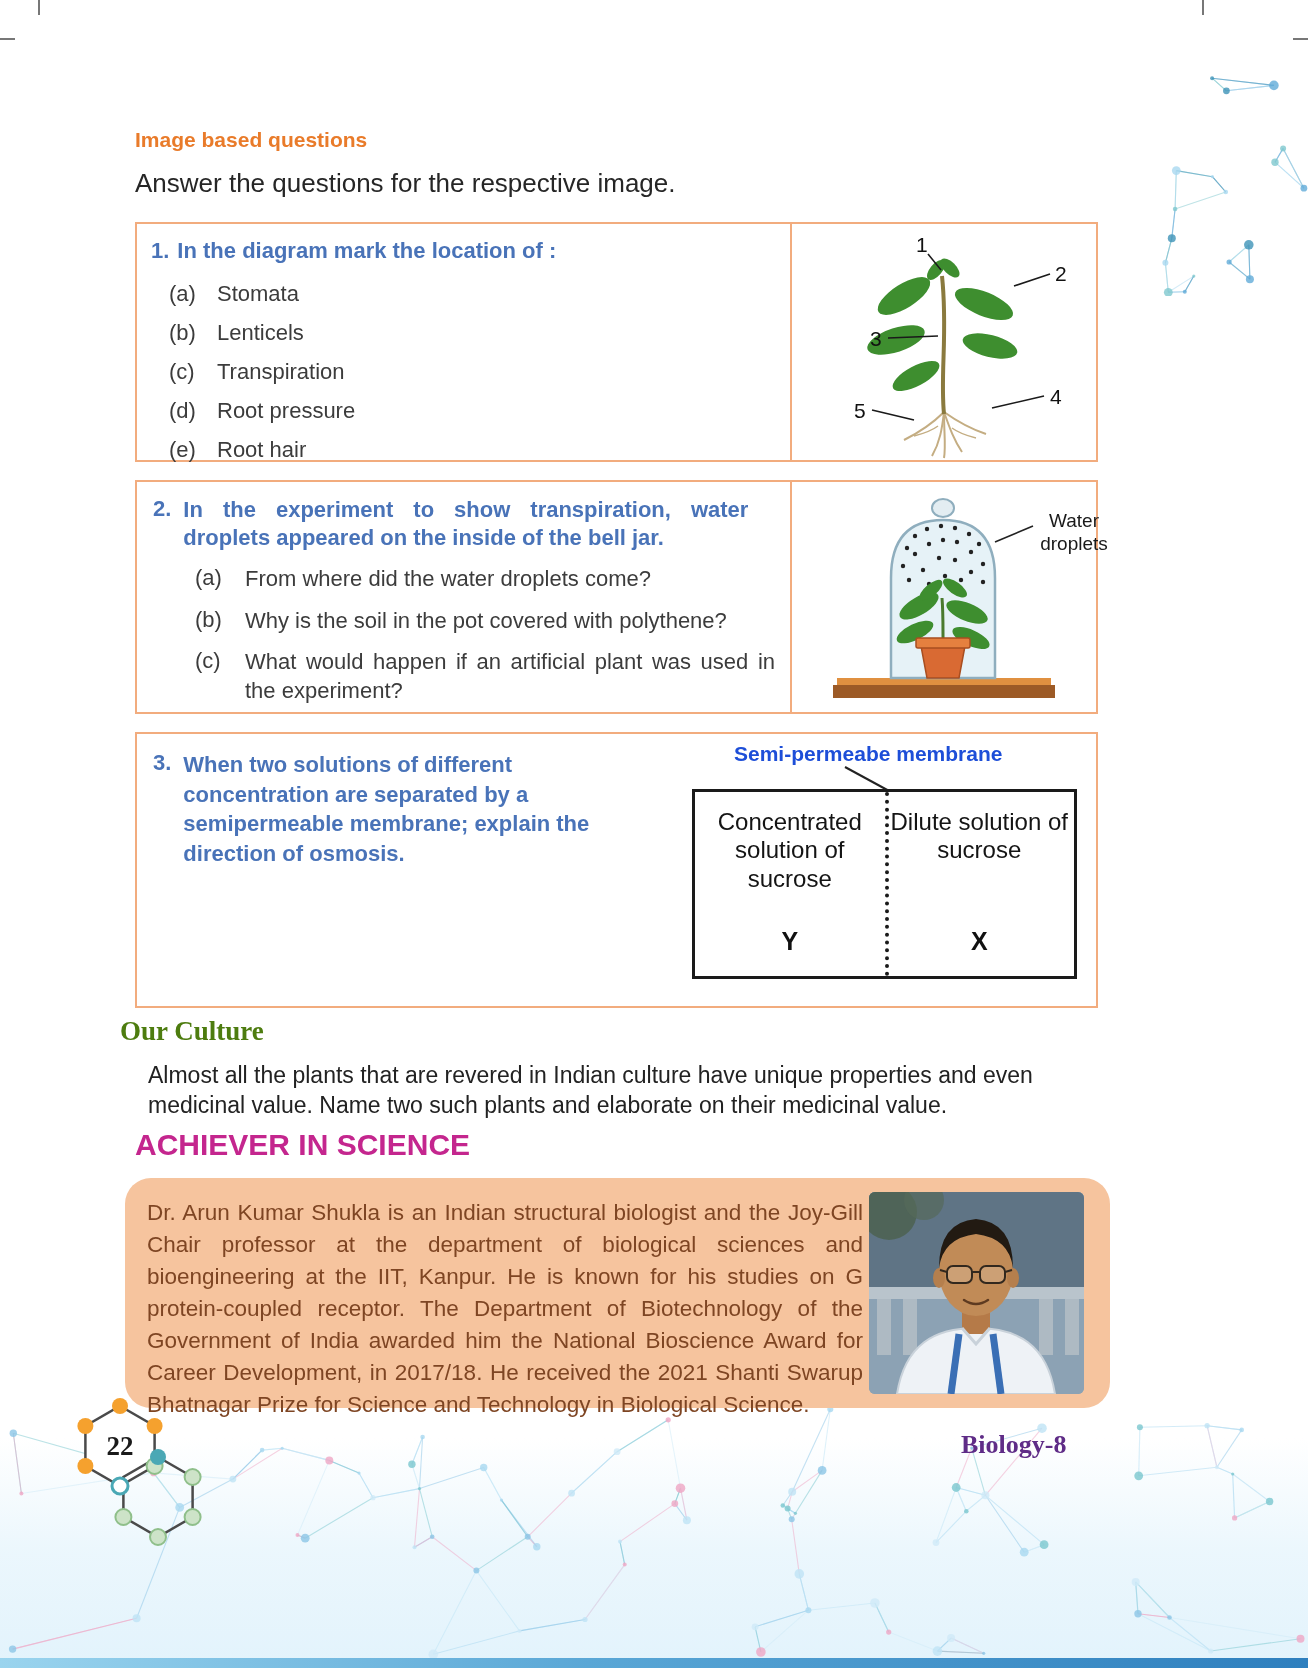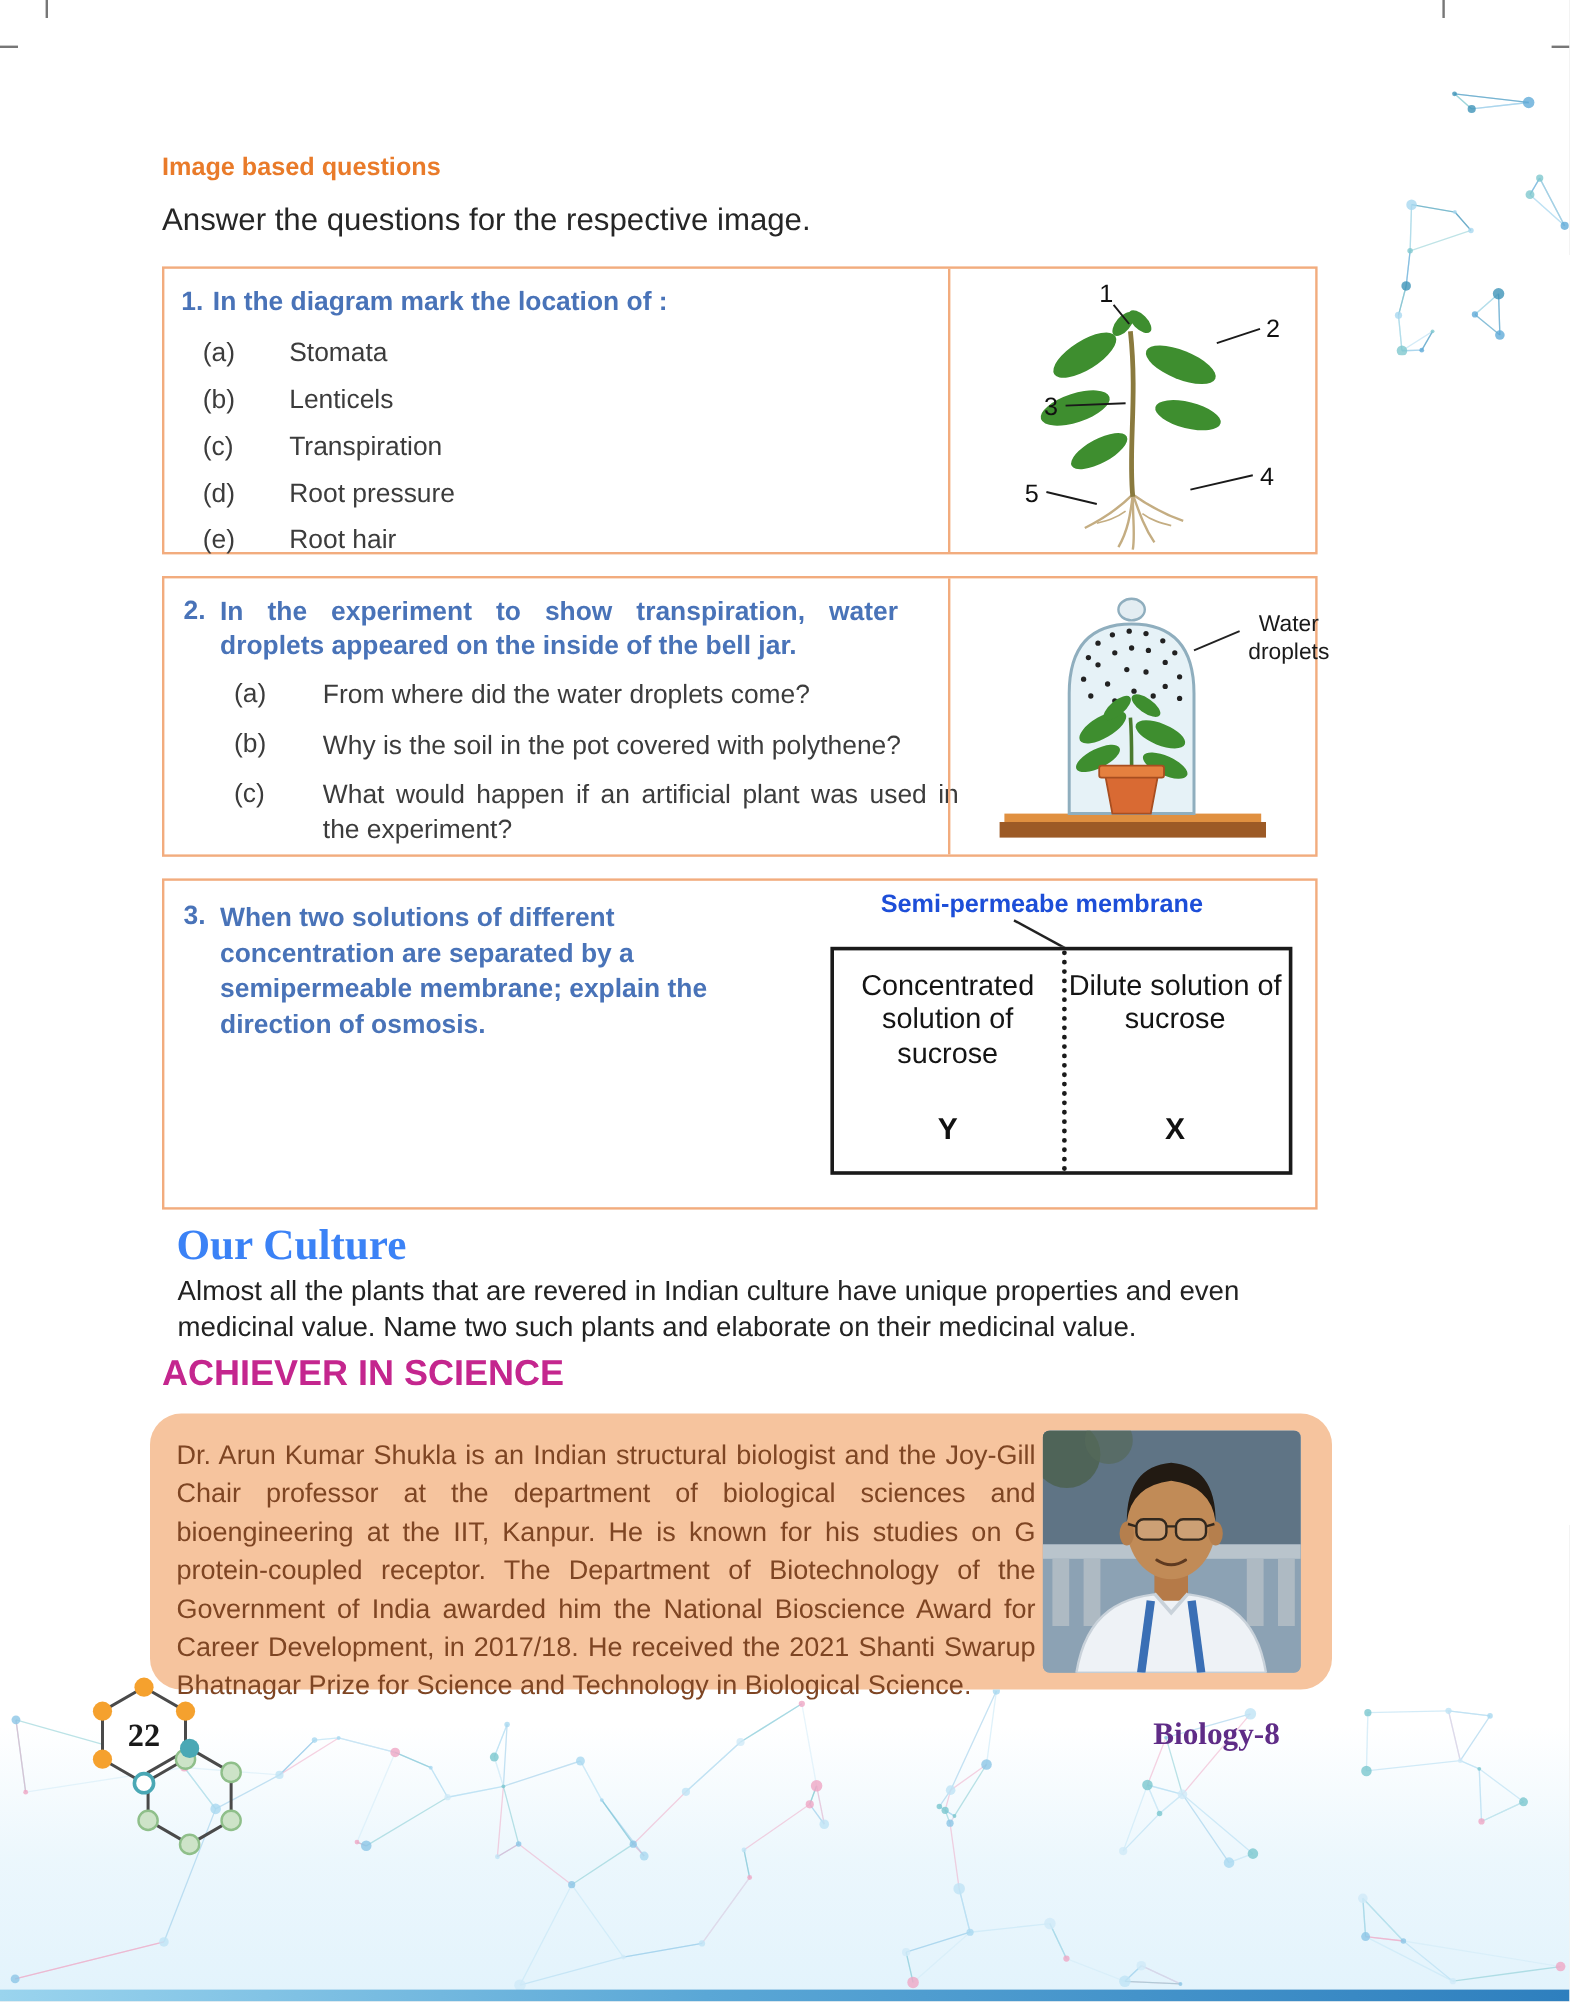--- a/index.html
+++ b/index.html
@@ -17,21 +17,21 @@
   .section-heading{position:absolute;left:135px;top:128px;font-size:21px;font-weight:700;color:#E97B2A;}
   .intro-text{position:absolute;left:135px;top:168px;font-size:26px;color:#262626;}
 
   
   .qbox{position:absolute;left:135px;width:963px;border:2px solid #F2AC7E;background:#fff;box-sizing:border-box;}
   .vdivider{position:absolute;top:0;bottom:0;width:0;border-left:2px solid #F2AC7E;}
   .q-num{color:#4973B8;font-weight:700;font-size:22px;flex:0 0 auto;}
   .q-title{color:#4973B8;font-weight:700;font-size:22px;}
   .q-items .q-item{display:flex;margin-bottom:13px;font-size:22px;color:#3c3c3c;}
   .q-items .q-item .lab{flex:0 0 48px;}
-  .q-items .q-item .txt{flex:1;margin-left:24px;}
+  .q-items .q-item .txt{flex:1;}
 
   
   #q1{top:222px;height:240px;}
   #q1 .titleline{display:flex;gap:8px;padding:14px 0 0 14px;}
   #q1 .q-items{margin:17px 0 0 32px;}
   #q1 .fig{position:absolute;left:655px;top:0;width:306px;height:236px;}
 
   
   #q2{top:480px;height:234px;}
   #q2 .titleline{display:flex;gap:12px;padding:14px 0 0 16px;}
@@ -49,21 +49,21 @@
   .membrane-label{position:absolute;left:597px;top:8px;font-size:21px;font-weight:700;color:#1d4ed8;}
   .membrane-pointer{position:absolute;left:700px;top:30px;width:64px;height:30px;}
   .osmosis-box{position:absolute;left:555px;top:55px;width:385px;height:190px;border:3px solid #1a1a1a;box-sizing:border-box;display:flex;background:#fff;}
   .sol-col{flex:1;display:flex;flex-direction:column;align-items:center;position:relative;}
   .sol-label{margin-top:16px;width:178px;font-size:24px;line-height:1.18;text-align:center;color:#141414;}
   .sol-label.narrow{width:150px;}
   .sol-letter{margin-top:auto;margin-bottom:20px;font-size:25px;font-weight:700;color:#111;}
   .dot-divider{position:absolute;left:50%;top:0;bottom:0;width:0;border-left:4px dotted #1a1a1a;}
 
   
-  .culture-heading{position:absolute;left:147px;top:1016px;font-family:"Liberation Serif",serif;font-weight:700;font-size:36px;color:#3b82f6;}
+  .culture-heading{position:absolute;left:120px;top:1016px;font-family:"Liberation Serif",serif;font-weight:700;font-size:27px;color:#4d7c0f;}
   .culture-body{position:absolute;left:148px;top:1060px;width:958px;font-size:23px;line-height:1.32;color:#222;}
 
   
   .achiever-heading{position:absolute;left:135px;top:1128px;font-size:30px;font-weight:700;color:#C4268E;}
   .achiever-box{position:absolute;left:125px;top:1178px;width:985px;height:230px;background:#F6C49E;border-radius:26px;}
   .achiever-text{position:absolute;left:22px;top:19px;width:716px;font-size:22.5px;line-height:1.42;color:#7E4523;text-align:justify;}
   .achiever-photo{position:absolute;right:26px;top:14px;width:215px;height:202px;border-radius:6px;overflow:hidden;background:#8CA2B4;}
 
   
   .footer-wash{position:absolute;left:0;top:1438px;width:1308px;height:230px;

